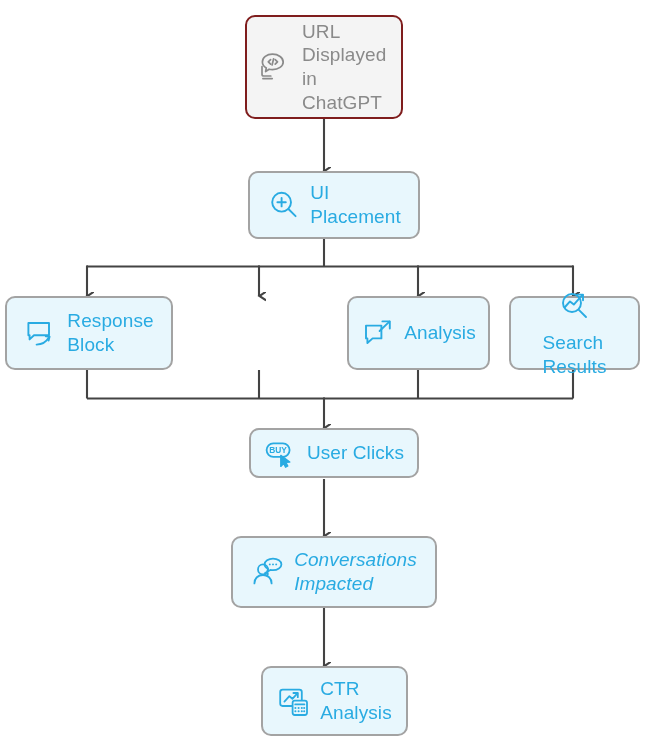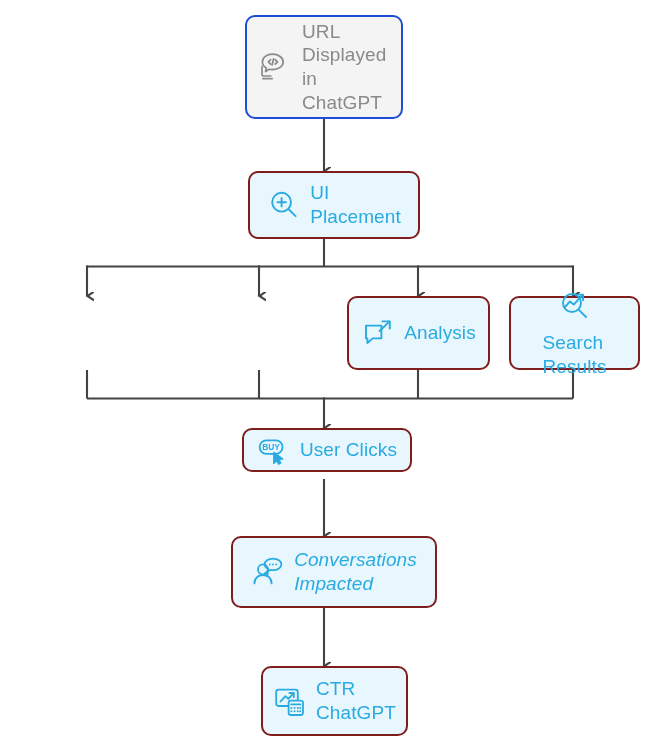--- a/index.html
+++ b/index.html
@@ -26,26 +26,26 @@
     border-radius: 10px;
     display: flex;
     flex-direction: row;
     align-items: center;
     justify-content: center;
     gap: 9px;
     padding: 0 12px;
   }
   .node-blue {
     background: #e8f7fd;
-    border: 2px solid #7f1d1d;
+    border: 2px solid #a3a3a3;
     align-items: center;
   }
   .node-gray {
     background: #f4f4f4;
-    border: 2px solid #1d4ed8;
+    border: 2px solid #7f1d1d;
   }
   .node-label {
     font-size: 19px;
     line-height: 1.24;
     white-space: pre-line;
     letter-spacing: 0.1px;
   }
   .label-blue { color: #29abe2; }
   .label-gray { color: #8a8a8a; }
   .node-icon {
@@ -127,20 +127,31 @@
         <circle cx="14.6" cy="14.2" r="9.4"></circle>
         <path d="M14.6 10.0 L14.6 18.4"></path>
         <path d="M10.4 14.2 L18.8 14.2"></path>
         <path d="M21.4 21.0 L28.6 28.2"></path>
       </svg>
     </span>
     <span class="node-label label-blue">UI
 Placement</span>
   </div>
 
+  <div class="node node-blue" style="left:5px; top:296px; width:168px; height:74px;">
+    <span class="node-icon">
+      <svg viewBox="0 0 34 34" width="34" height="34" fill="none" stroke="#29abe2" stroke-width="1.9" stroke-linecap="round" stroke-linejoin="round">
+        <path d="M4.4 7.0 L25.0 7.0 L25.0 19.2 L10.0 19.2 L5.6 23.4 L5.6 19.2 L4.4 19.2 Z"></path>
+        <path d="M12.6 28.6 C18.0 28.6 22.0 26.4 24.8 21.6"></path>
+        <path d="M21.8 20.4 L25.6 20.6 L24.6 24.6"></path>
+      </svg>
+    </span>
+    <span class="node-label label-blue">Response
+Block</span>
+  </div>
 
 
   <div class="node node-blue" style="left:347px; top:296px; width:143px; height:74px;">
     <span class="node-icon">
       <svg viewBox="0 0 34 34" width="34" height="34" fill="none" stroke="#29abe2" stroke-width="1.9" stroke-linecap="round" stroke-linejoin="round">
         <path d="M5.0 9.6 L20.4 9.6 L20.4 22.4 L11.6 22.4 L6.4 27.0 L6.4 22.4 L5.0 22.4 Z"></path>
         <path d="M18.6 15.0 L28.4 5.6"></path>
         <path d="M21.4 5.4 L28.8 5.4 L28.8 12.6"></path>
       </svg>
     </span>
@@ -153,21 +164,21 @@
         <circle cx="14.0" cy="15.0" r="9.0"></circle>
         <path d="M20.6 21.6 L28.0 29.0"></path>
         <path d="M7.0 19.0 L12.0 13.4 L15.8 16.6 L24.2 7.2"></path>
         <path d="M19.4 6.6 L25.0 6.6 L25.0 12.2"></path>
       </svg>
     </span>
     <span class="node-label label-blue">Search
 Results</span>
   </div>
 
-  <div class="node node-blue" style="left:242px; top:428px; width:170px; height:44px;">
+  <div class="node node-blue" style="left:249px; top:428px; width:170px; height:50px;">
     <span class="node-icon">
       <svg viewBox="0 0 34 34" width="34" height="34" fill="none" stroke="#29abe2" stroke-width="1.8" stroke-linecap="round" stroke-linejoin="round">
         <rect x="2.6" y="7.4" width="23.0" height="13.4" rx="6.7"></rect>
         <text x="14.1" y="17.1" font-family="Liberation Sans, sans-serif" font-size="8.4" font-weight="bold" fill="#29abe2" stroke="none" text-anchor="middle">BUY</text>
         <path d="M16.8 19.4 L16.8 30.4 L19.6 27.4 L21.6 31.2 L23.8 30.0 L21.8 26.4 L25.8 26.0 Z" fill="#29abe2" stroke="#29abe2" stroke-width="1.4"></path>
       </svg>
     </span>
     <span class="node-label label-blue">User Clicks</span>
   </div>
 
@@ -192,16 +203,16 @@
       <svg viewBox="0 0 34 34" width="34" height="34" fill="none" stroke="#29abe2" stroke-width="1.8" stroke-linecap="round" stroke-linejoin="round">
         <rect x="3.2" y="5.6" width="21.6" height="16.4" rx="2.4"></rect>
         <path d="M7.4 17.6 L12.4 12.2 L15.4 14.8 L20.4 9.4"></path>
         <path d="M16.4 9.0 L20.8 9.0 L20.8 13.2"></path>
         <rect x="15.6" y="16.6" width="14.4" height="14.4" rx="2.2" fill="#e8f7fd"></rect>
         <path d="M18.2 20.4 L27.4 20.4"></path>
         <path d="M18.4 24.0 L18.4 24.0 M21.6 24.0 L21.6 24.0 M24.8 24.0 L24.8 24.0 M27.2 24.0 L27.2 24.0 M18.4 27.2 L18.4 27.2 M21.6 27.2 L21.6 27.2 M24.8 27.2 L24.8 27.2 M27.2 27.2 L27.2 27.2" stroke-width="2.1"></path>
       </svg>
     </span>
     <span class="node-label label-blue">CTR
-ChatGPT</span>
+Analysis</span>
   </div>
 
 </div>
 
 </body></html>

